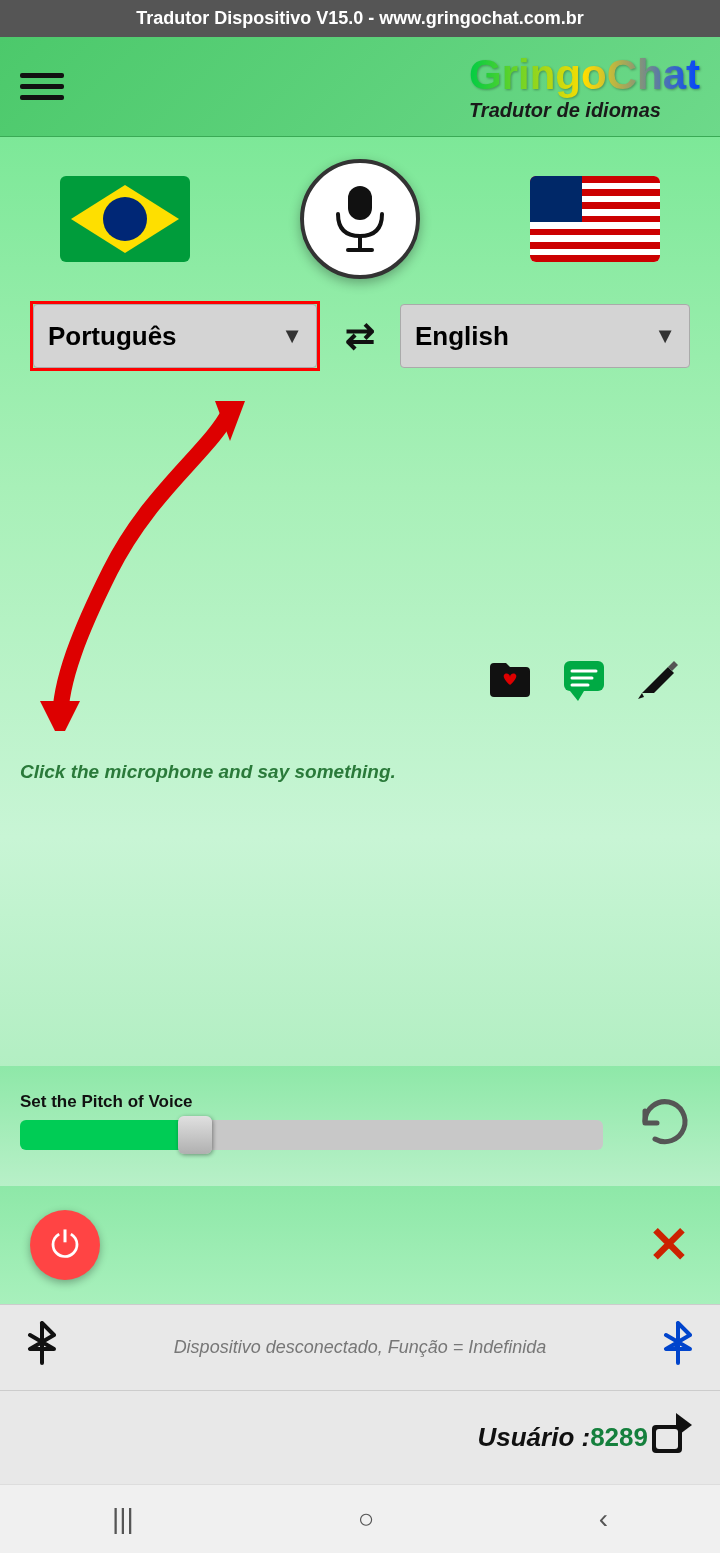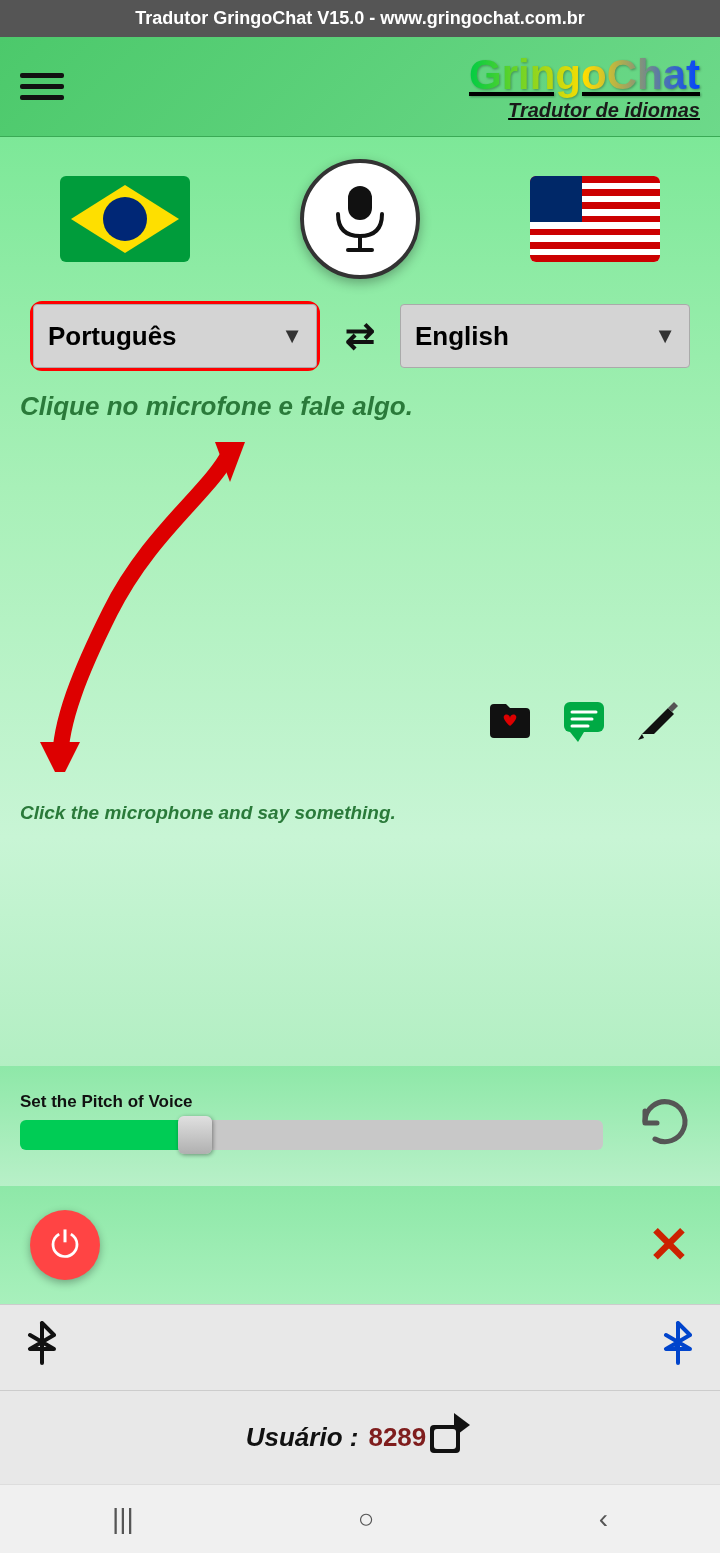--- a/index.html
+++ b/index.html
@@ -41,22 +41,21 @@
     .hamburger span {
       display: block;
       width: 44px;
       height: 5px;
       background: #111;
       border-radius: 2px;
     }
     .logo-container {
       display: flex;
       flex-direction: column;
-      align-items: flex-end;
-      text-decoration: underline;
+      align-items: flex-start;
     }
     .logo-text {
       font-size: 42px;
       font-weight: bold;
       font-family: 'Arial Black', Arial, sans-serif;
       background: linear-gradient(to right, #00cc44, #ffdd00, #0044ff);
       -webkit-background-clip: text;
       -webkit-text-fill-color: transparent;
       background-clip: text;
       text-shadow: none;
@@ -176,21 +175,21 @@
       width: 100%;
       padding: 0 16px 10px;
       gap: 10px;
     }
     .lang-select-wrapper {
       flex: 1;
       max-width: 290px;
     }
     .lang-select-wrapper.active {
       border: 3px solid red;
-      border-radius: 12px;
+      border-radius: 0;
     }
     .lang-select {
       width: 100%;
       padding: 16px 14px;
       font-size: 26px;
       font-weight: bold;
       background: #d4d4d4;
       border: 1px solid #aaa;
       border-radius: 4px;
       appearance: none;
@@ -403,35 +402,35 @@
       color: #0044cc;
       font-weight: bold;
     }
 
     
     .user-bar {
       background: #e8e8e8;
       width: 100%;
       display: flex;
       align-items: center;
-      justify-content: center;
+      justify-content: flex-end;
       padding: 18px 24px;
       border-top: 1px solid #ccc;
     }
     .user-label {
       font-size: 26px;
       font-weight: bold;
       font-style: italic;
       color: #111;
     }
     .user-id {
       font-size: 26px;
       font-weight: bold;
-      color: #7f1d1d;
-      margin-left: 10px;
+      color: #15803d;
+      margin-left: 0;
     }
     .user-left {
       display: flex;
       align-items: center;
     }
     .share-btn {
       background: none;
       border: none;
       cursor: pointer;
       font-size: 38px;
@@ -459,21 +458,21 @@
     
     .content-spacer {
       flex: 1;
       min-height: 40px;
     }
   </style>
 </head>
 <body>
 
 <div class="title-bar">
-  <span>Tradutor GringoChat V15.0 - www.gringochat.com.br</span>
+  <span>Tradutor Dispositivo V15.0 - www.gringochat.com.br</span>
 </div>
 
 <div class="header">
   <div class="hamburger">
     <span></span>
     <span></span>
     <span></span>
   </div>
   <div class="logo-container">
     <div class="logo-text">GringoChat</div>
@@ -549,21 +548,20 @@
           <option>Português</option>
           <option>Español</option>
           <option>Français</option>
           <option>Deutsch</option>
         </select>
         <span class="dropdown-arrow">▼</span>
       </div>
     </div>
   </div>
 
-  <div class="instruction-pt">Clique no microfone e fale algo.</div>
 
   <div class="annotation-area">
     <div class="red-arrow">
       <svg width="260" height="340" viewBox="0 0 260 340" xmlns="http://www.w3.org/2000/svg">
 
         <path d="M200 20 C180 60, 120 100, 80 180 C50 240, 30 290, 30 330" stroke="#dd0000" stroke-width="16" fill="none" stroke-linecap="round"></path>
 
         <polygon points="10,310 50,310 30,350" fill="#dd0000"></polygon>
 
         <polygon points="185,10 215,10 200,50" fill="#dd0000"></polygon>
@@ -630,20 +628,21 @@
   </div>
 
 </div>
 
 <div class="bluetooth-bar">
   <span class="bt-icon">
     <svg width="36" height="44" viewBox="0 0 36 44" xmlns="http://www.w3.org/2000/svg">
       <path d="M18 2 L18 42 M18 2 L30 14 L6 28 L30 28 L6 14" stroke="#111" stroke-width="4" fill="none" stroke-linecap="round" stroke-linejoin="round"></path>
     </svg>
   </span>
+  <span class="bt-status-text">Dispositivo desconectado, Função = Indefinida</span>
   <span class="bt-connected-icon">
     <svg width="36" height="44" viewBox="0 0 36 44" xmlns="http://www.w3.org/2000/svg">
       <path d="M18 2 L18 42 M18 2 L30 14 L6 28 L30 28 L6 14" stroke="#0044cc" stroke-width="4" fill="none" stroke-linecap="round" stroke-linejoin="round"></path>
 
       <path d="M20 16 L14 26 L19 26 L16 36 L22 26 L17 26 Z" fill="#0044cc"></path>
     </svg>
   </span>
 </div>
 
 <div class="user-bar">

